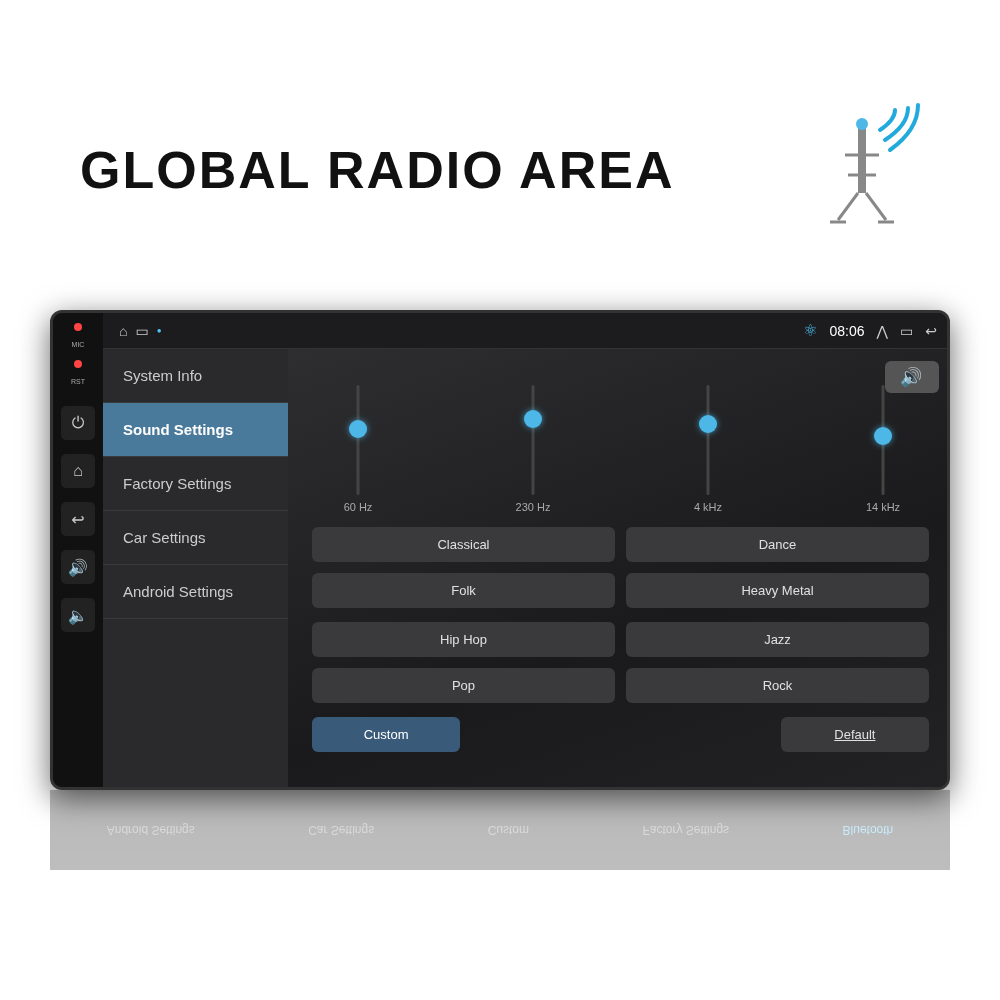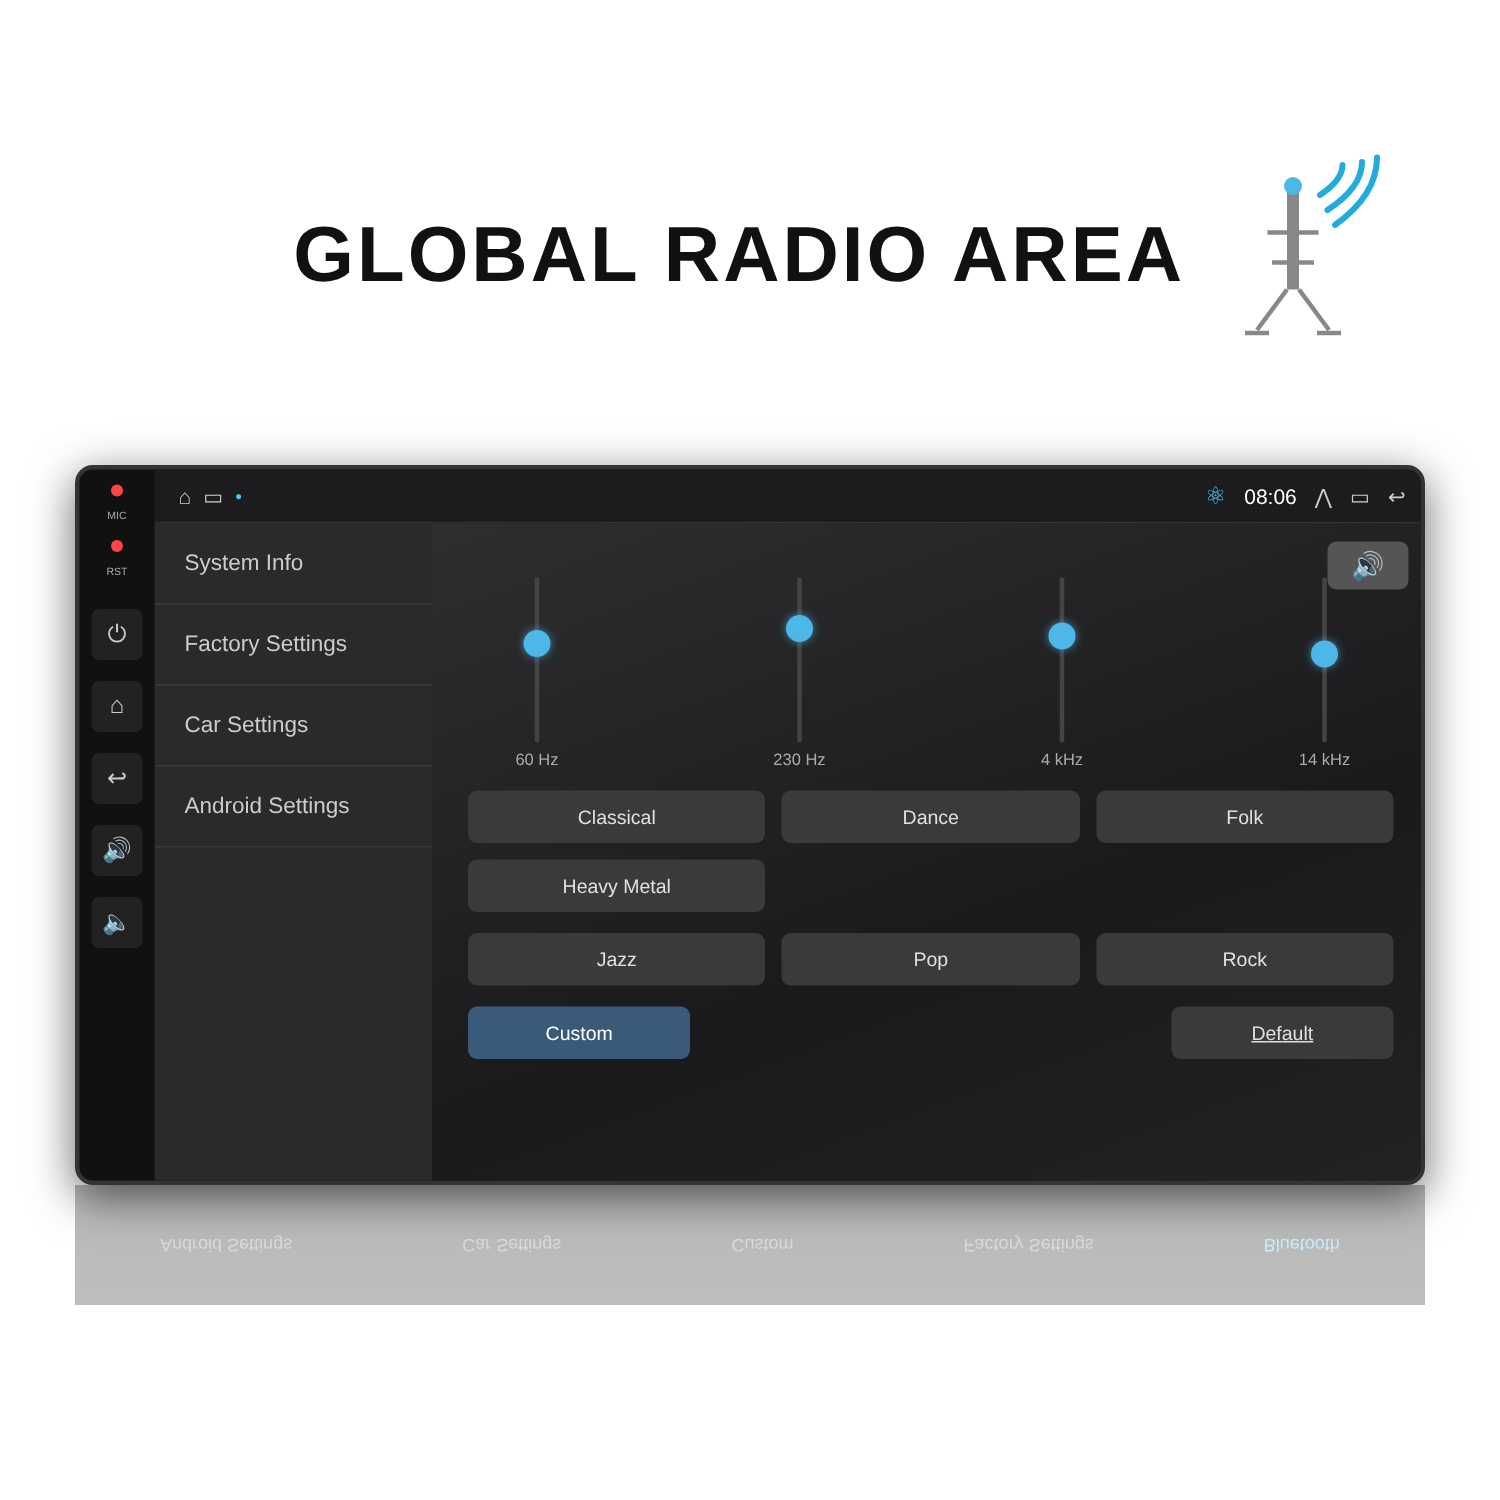--- a/index.html
+++ b/index.html
@@ -32,21 +32,21 @@
       width: 100%;
       padding: 0 80px;
       margin-top: 30px;
     }
 
     .main-title {
       font-size: 52px;
       font-weight: 900;
       color: #111111;
       letter-spacing: 2px;
-      text-align: right;
+      text-align: left;
       flex: 1;
     }
 
     .antenna-icon {
       width: 110px;
       height: 130px;
       margin-left: 20px;
       margin-top: -10px;
     }
 
@@ -282,21 +282,21 @@
 
     .eq-label {
       color: #aaa;
       font-size: 11px;
       text-align: center;
     }
 
     
     .presets-grid {
       display: grid;
-      grid-template-columns: repeat(3, 1fr);
+      grid-template-columns: repeat(2, 1fr);
       gap: 11px;
       padding: 0 4px;
     }
 
     .preset-btn {
       background: #3a3a3c;
       color: #e0e0e0;
       border: none;
       border-radius: 6px;
       padding: 10px 6px;
@@ -389,20 +389,23 @@
         <span class="status-icon">↩</span>
       </div>
     </div>
 
     <div class="content-area">
 
       <div class="nav-menu">
         <div class="nav-item">
           <span>System Info</span>
         </div>
+        <div class="nav-item active">
+          <span>Sound Settings</span>
+        </div>
         <div class="nav-item">
           <span>Factory Settings</span>
         </div>
         <div class="nav-item">
           <span>Car Settings</span>
         </div>
         <div class="nav-item">
           <span>Android Settings</span>
         </div>
       </div>
@@ -450,20 +453,21 @@
         </div>
 
         <div class="presets-grid">
           <button class="preset-btn">Classical</button>
           <button class="preset-btn">Dance</button>
           <button class="preset-btn">Folk</button>
           <button class="preset-btn">Heavy Metal</button>
         </div>
 
         <div class="presets-grid">
+          <button class="preset-btn">Hip Hop</button>
           <button class="preset-btn">Jazz</button>
           <button class="preset-btn">Pop</button>
           <button class="preset-btn">Rock</button>
         </div>
 
         <div class="bottom-row">
           <button class="preset-btn custom-btn">Custom</button>
           <div style="grid-column: span 2;"></div>
           <button class="preset-btn default-btn">Default</button>
         </div>

